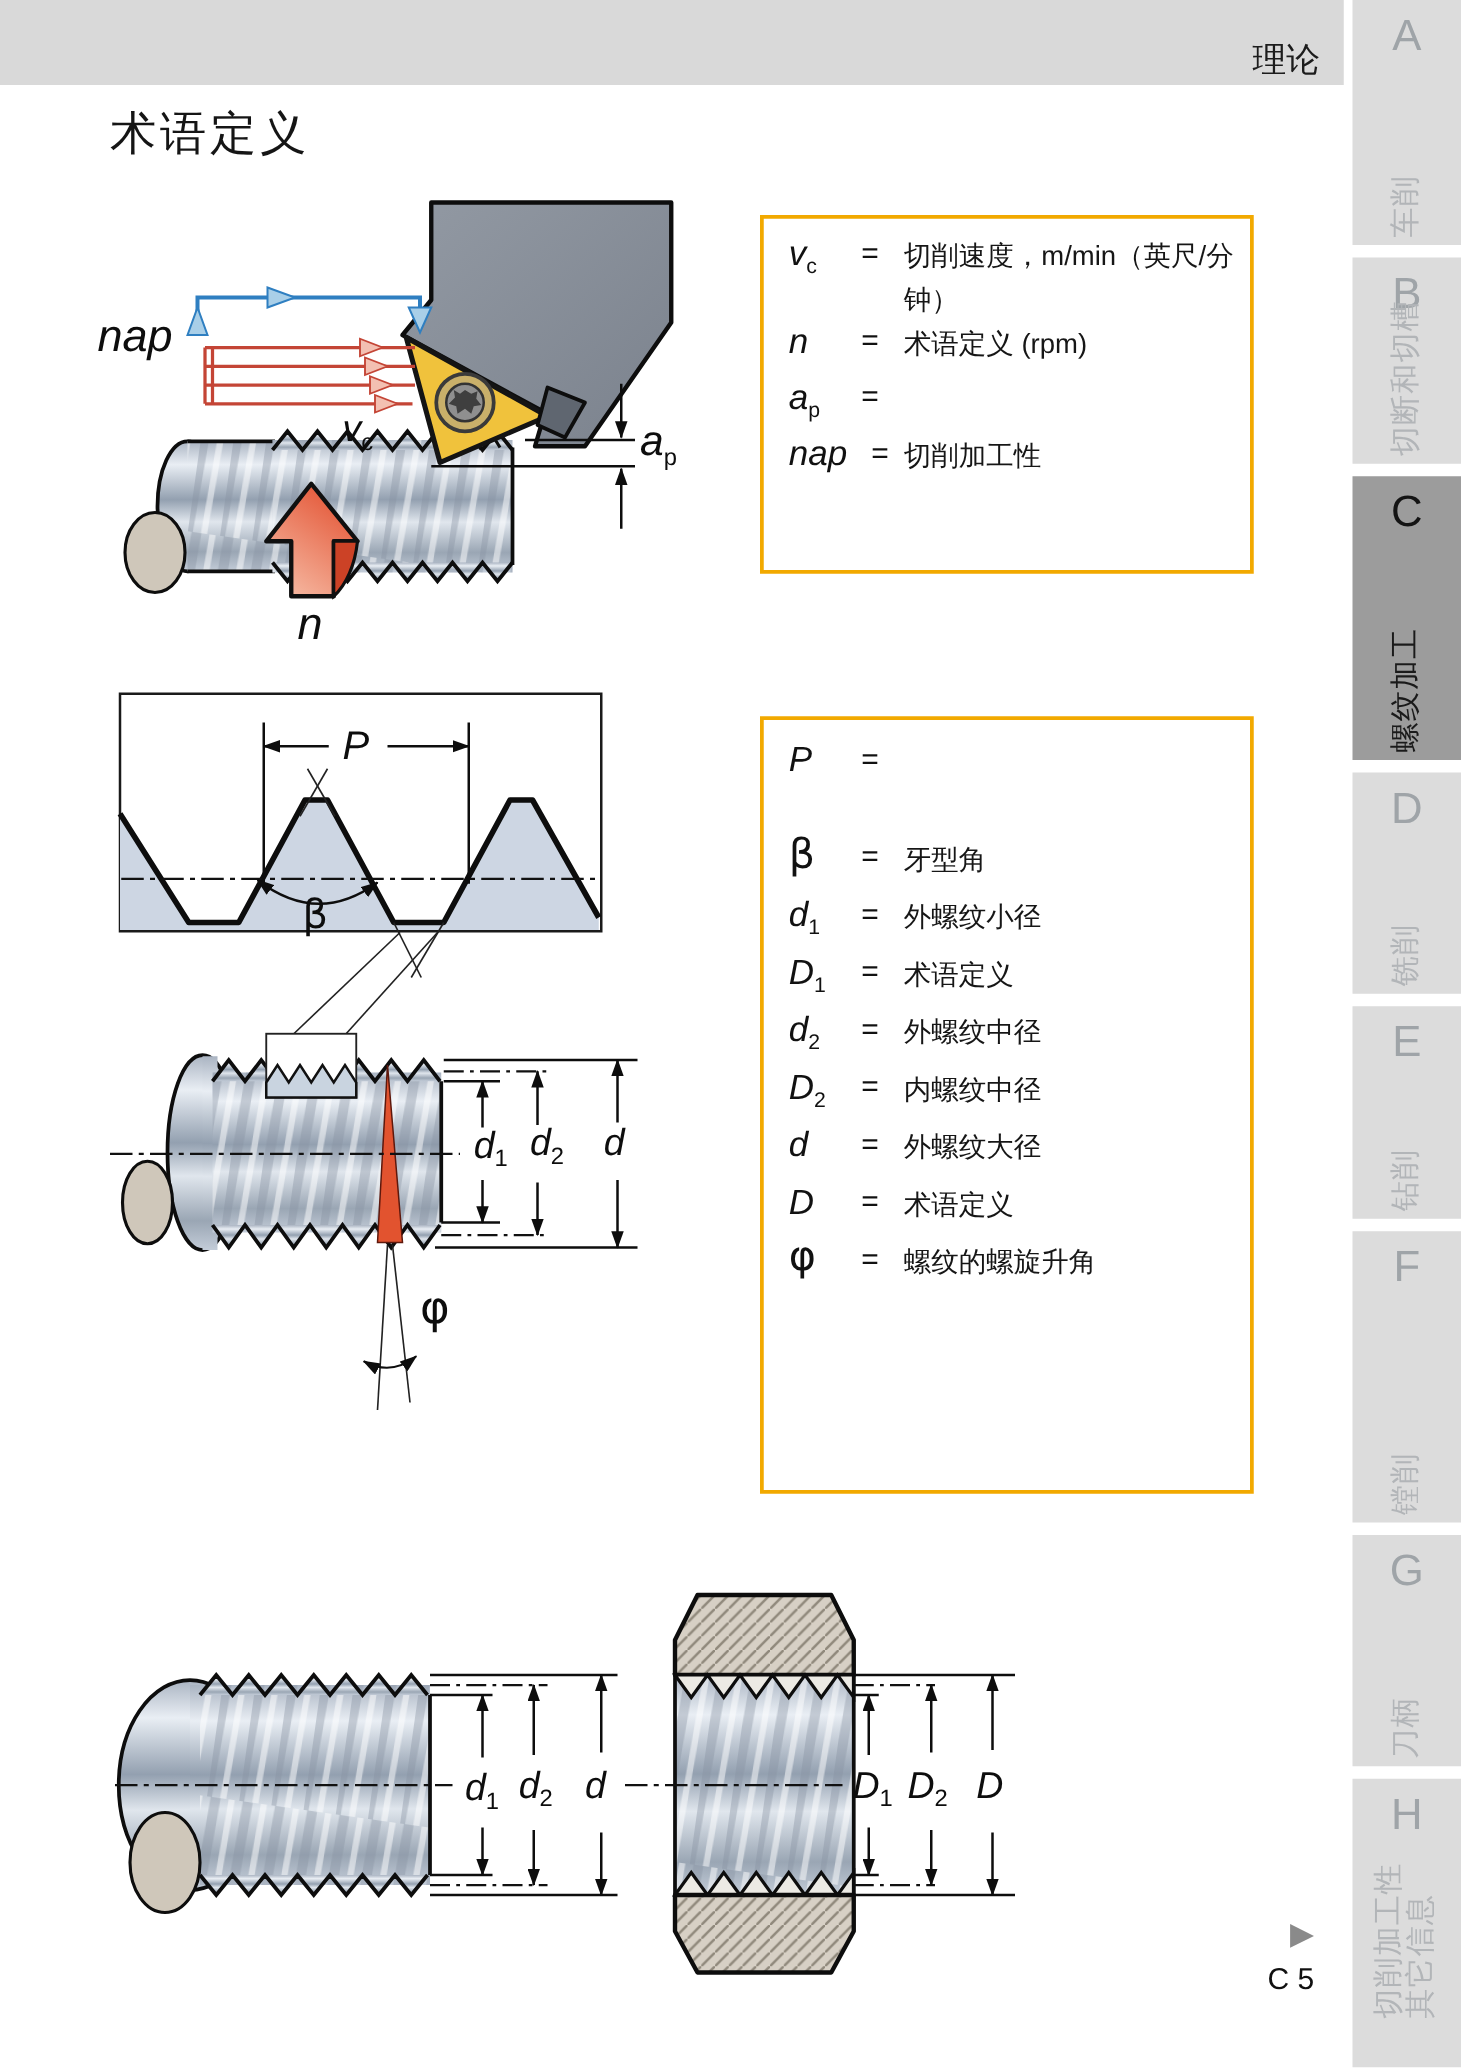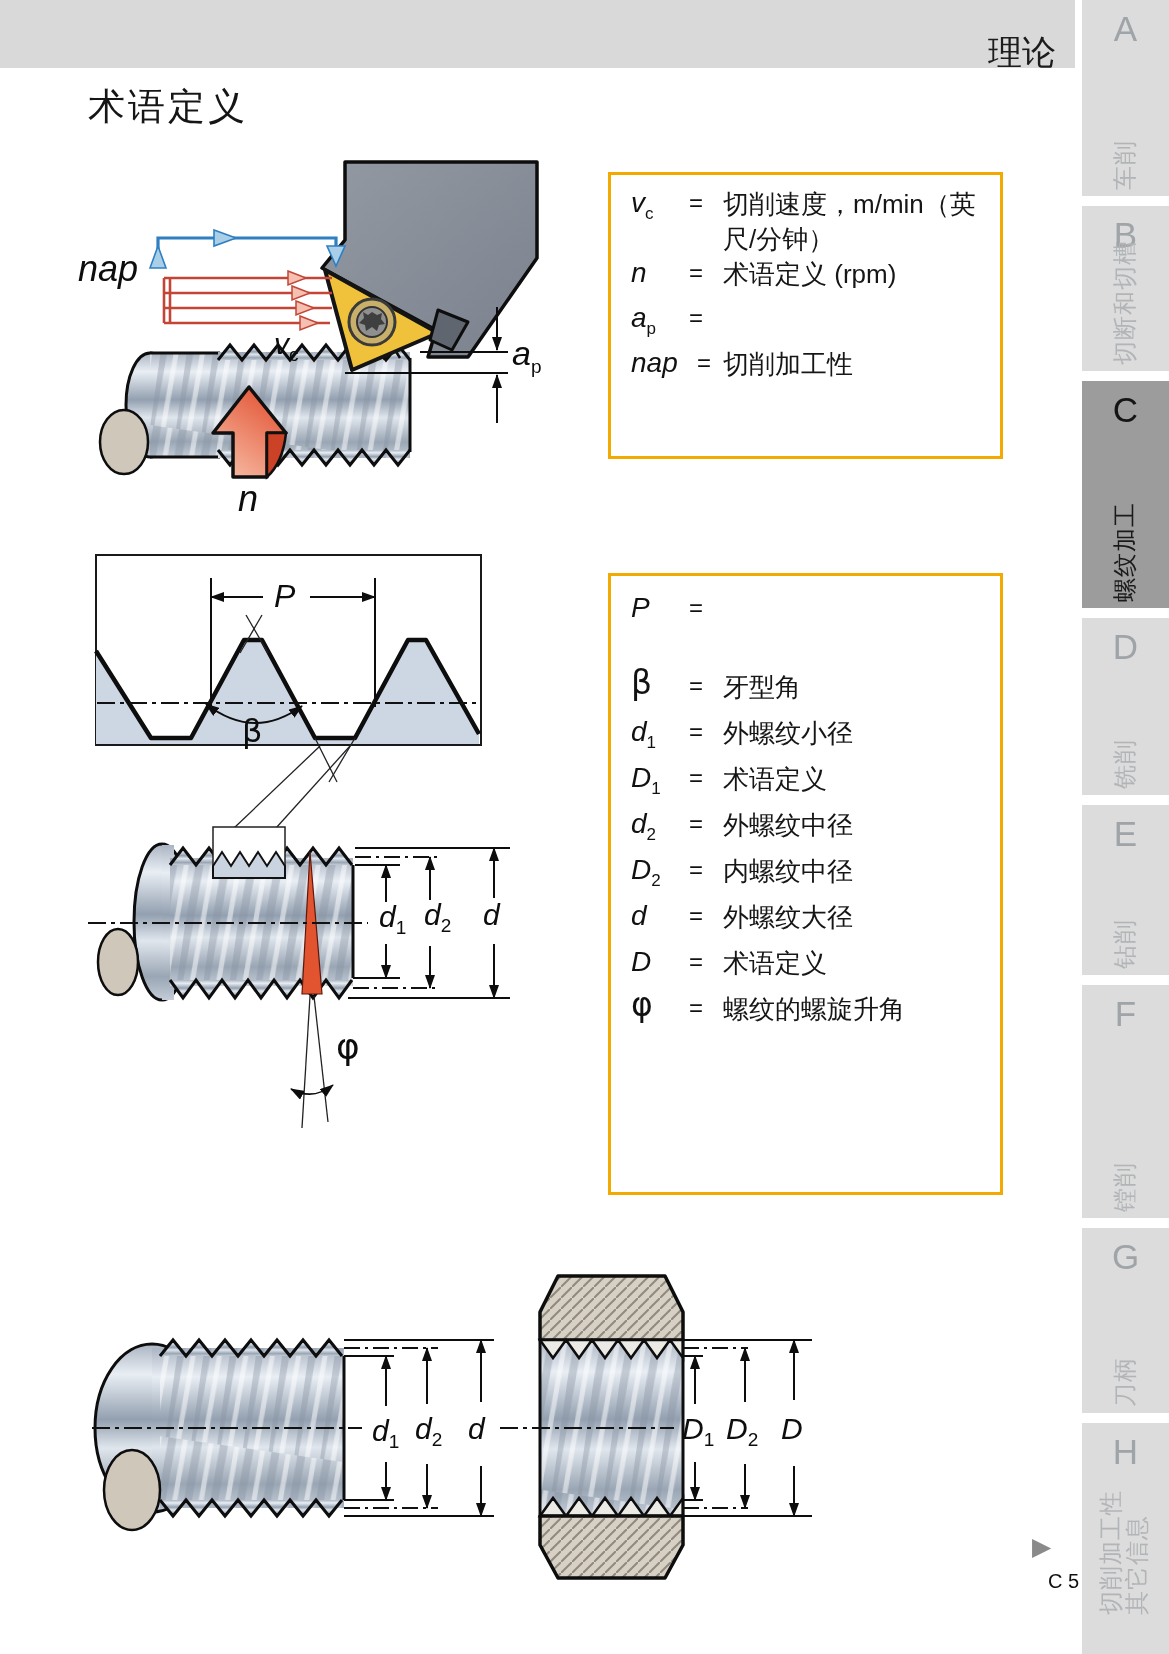--- a/index.html
+++ b/index.html
@@ -1,21 +1,21 @@
 <!DOCTYPE html>
 <html><head>
 <meta charset="utf-8">
 <style>
   html,body{margin:0;padding:0;background:#fff;}
   body{width:1169px;height:1654px;position:relative;overflow:hidden;
        font-family:"Liberation Sans","DejaVu Sans",sans-serif;color:#111;}
   .abs{position:absolute;}
   
   .header{left:0;top:0;width:1075px;height:68px;background:#d9d9d9;}
-  .header-label{right:113px;top:30px;font-size:34px;color:#1c1c1c;}
+  .header-label{right:113px;top:30px;font-size:27px;color:#1c1c1c;}
   .page-title{left:88px;top:82px;font-size:37px;font-weight:400;letter-spacing:3px;color:#151515;}
   
   .sidebar{left:1082px;top:0;width:87px;height:1654px;}
   .tab{position:absolute;left:0;width:87px;background:#dcdcdc;}
   .tab.active{background:#9c9c9c;}
   .tab-letter{margin-top:9px;text-align:center;font-size:35px;color:#9fa4a8;}
   .tab.active .tab-letter{color:#141414;}
   .tab-label{position:absolute;transform-origin:0 0;transform:rotate(-90deg);
              white-space:nowrap;font-size:24px;line-height:26px;color:#b2b5b8;letter-spacing:1px;}
   .tab.active .tab-label{color:#1a1a1a;}
@@ -23,30 +23,30 @@
   
   .defbox{border:3px solid #f2a900;background:#fff;box-sizing:border-box;}
   .box1{left:608px;top:172px;width:395px;height:287px;padding:12px 0 0 20px;}
   .box2{left:608px;top:573px;width:395px;height:622px;padding:16px 0 0 20px;}
   .defrow{display:flex;align-items:flex-start;min-height:45px;font-size:26px;}
   .box2 .defrow{min-height:46px;}
   .term{width:58px;flex:0 0 58px;font-style:italic;font-size:28px;}
   .term sub{font-style:normal;font-size:17px;}
   .term.greek{font-style:normal;font-size:33px;line-height:26px;font-family:"DejaVu Sans",sans-serif;}
   .eqcol{width:34px;flex:0 0 34px;font-size:24px;padding-top:2px;}
-  .deftext{font-size:26px;line-height:35px;color:#161616;}
+  .deftext{font-size:22px;line-height:35px;color:#161616;}
   
   .dlab{position:absolute;font-style:italic;font-size:30px;color:#0d0d0d;}
   .dlab sub{font-style:normal;font-size:19px;}
   .dlab.big{font-size:36px;}
   .dlab.whitebg{background:#fff;padding:0 5px;}
   .dlab.greek{font-style:normal;font-family:"DejaVu Sans",sans-serif;}
   
   .footer-arrow{left:1032px;top:1532px;font-size:25px;color:#8a8a8a;}
-  .footer-page{left:1014px;top:1570px;font-size:20px;color:#101010;margin-left:34px;}
+  .footer-page{left:1014px;top:1570px;font-size:24px;color:#101010;}
 </style>
 </head>
 <body>
 
 <div class="abs header"></div>
 <div class="abs header-label">理论</div>
 <div class="abs page-title">术语定义</div>
 
 <svg class="abs" style="left:0;top:0;" width="1169" height="1654" viewBox="0 0 1169 1654">
   <defs>

